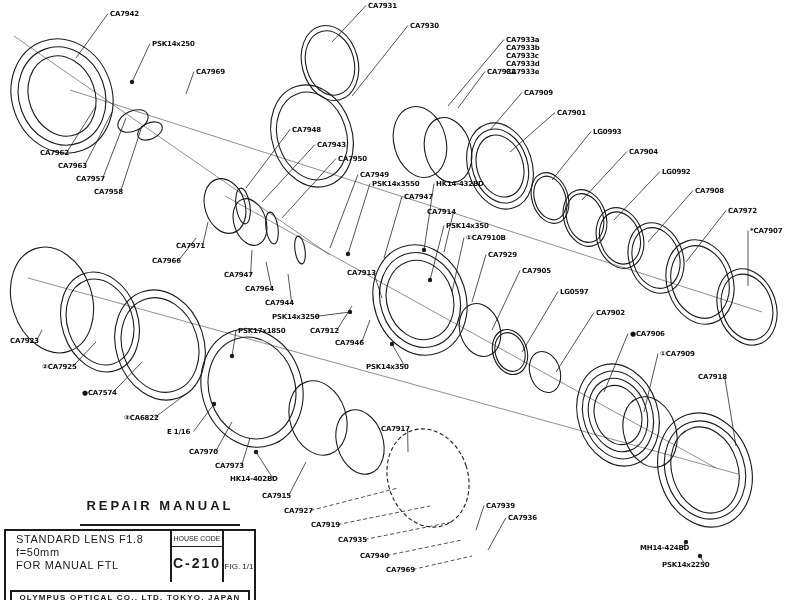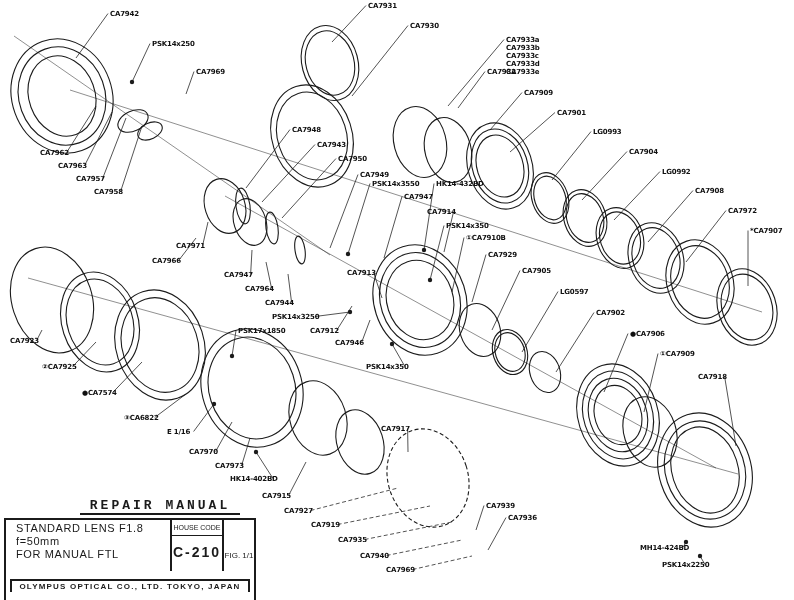--- a/index.html
+++ b/index.html
@@ -8,21 +8,21 @@
   #diag{position:absolute;left:0;top:0;width:794px;height:600px;}
   .ring{fill:none;stroke:#1b1b1b;stroke-width:1.1;}
   .dash{stroke-dasharray:4 2.5;}
   .axis{stroke:#333;stroke-width:0.55;}
   .leader{stroke:#1b1b1b;stroke-width:0.75;fill:none;}
   .plabel{font:600 7px "DejaVu Sans",sans-serif;fill:#101010;letter-spacing:-0.2px;}
   .dot{fill:#1b1b1b;}
   
   #titleblock{position:absolute;left:4px;top:498px;width:256px;}
   .tb-heading{width:160px;margin-left:76px;text-align:center;font-size:13px;font-weight:bold;
-      letter-spacing:3px;border-bottom:2px solid #1b1b1b;padding-bottom:0;font-family:Liberation Mono, monospace;}
+      letter-spacing:3px;border-bottom:2px solid #1b1b1b;padding-bottom:11px;}
   .tb-table{margin-top:3px;border:2px solid #1b1b1b;display:flex;flex-wrap:wrap;width:252px;box-sizing:border-box;}
   .tb-left{width:166px;box-sizing:border-box;border-right:2px solid #1b1b1b;}
   .tb-mid{width:52px;box-sizing:border-box;border-right:2px solid #1b1b1b;}
   .tb-right{width:30px;box-sizing:border-box;display:flex;align-items:center;justify-content:center;}
   .tb-hdr{height:15px;line-height:15px;text-align:center;border-bottom:1.5px solid #1b1b1b;
       font-size:9px;letter-spacing:1px;}
   .tb-hdr.small{font-size:7px;letter-spacing:0;}
   .tb-model{height:31px;padding:2px 0 18px 10px;font-size:11px;line-height:13px;letter-spacing:0.6px;}
   .tb-code{height:31px;display:flex;align-items:center;justify-content:center;
       font-size:14px;font-weight:bold;letter-spacing:2px;}

